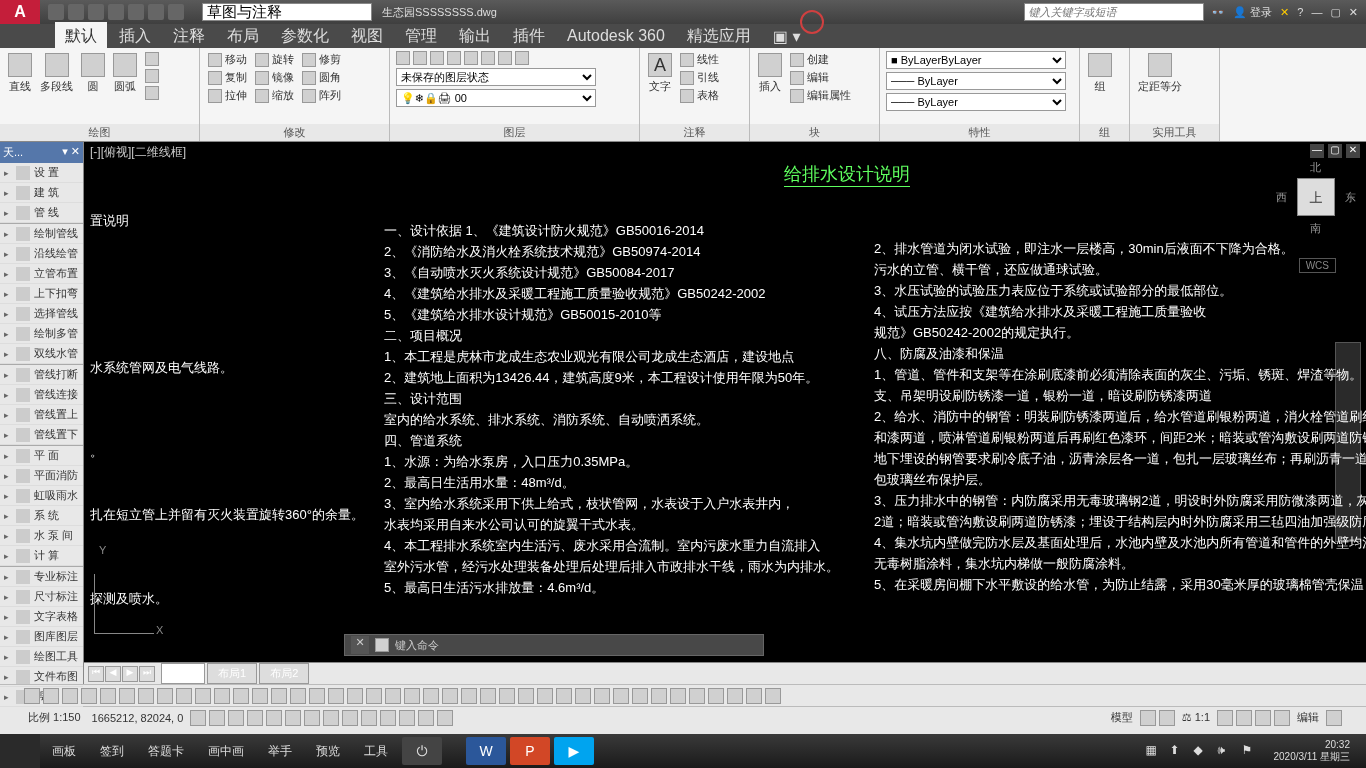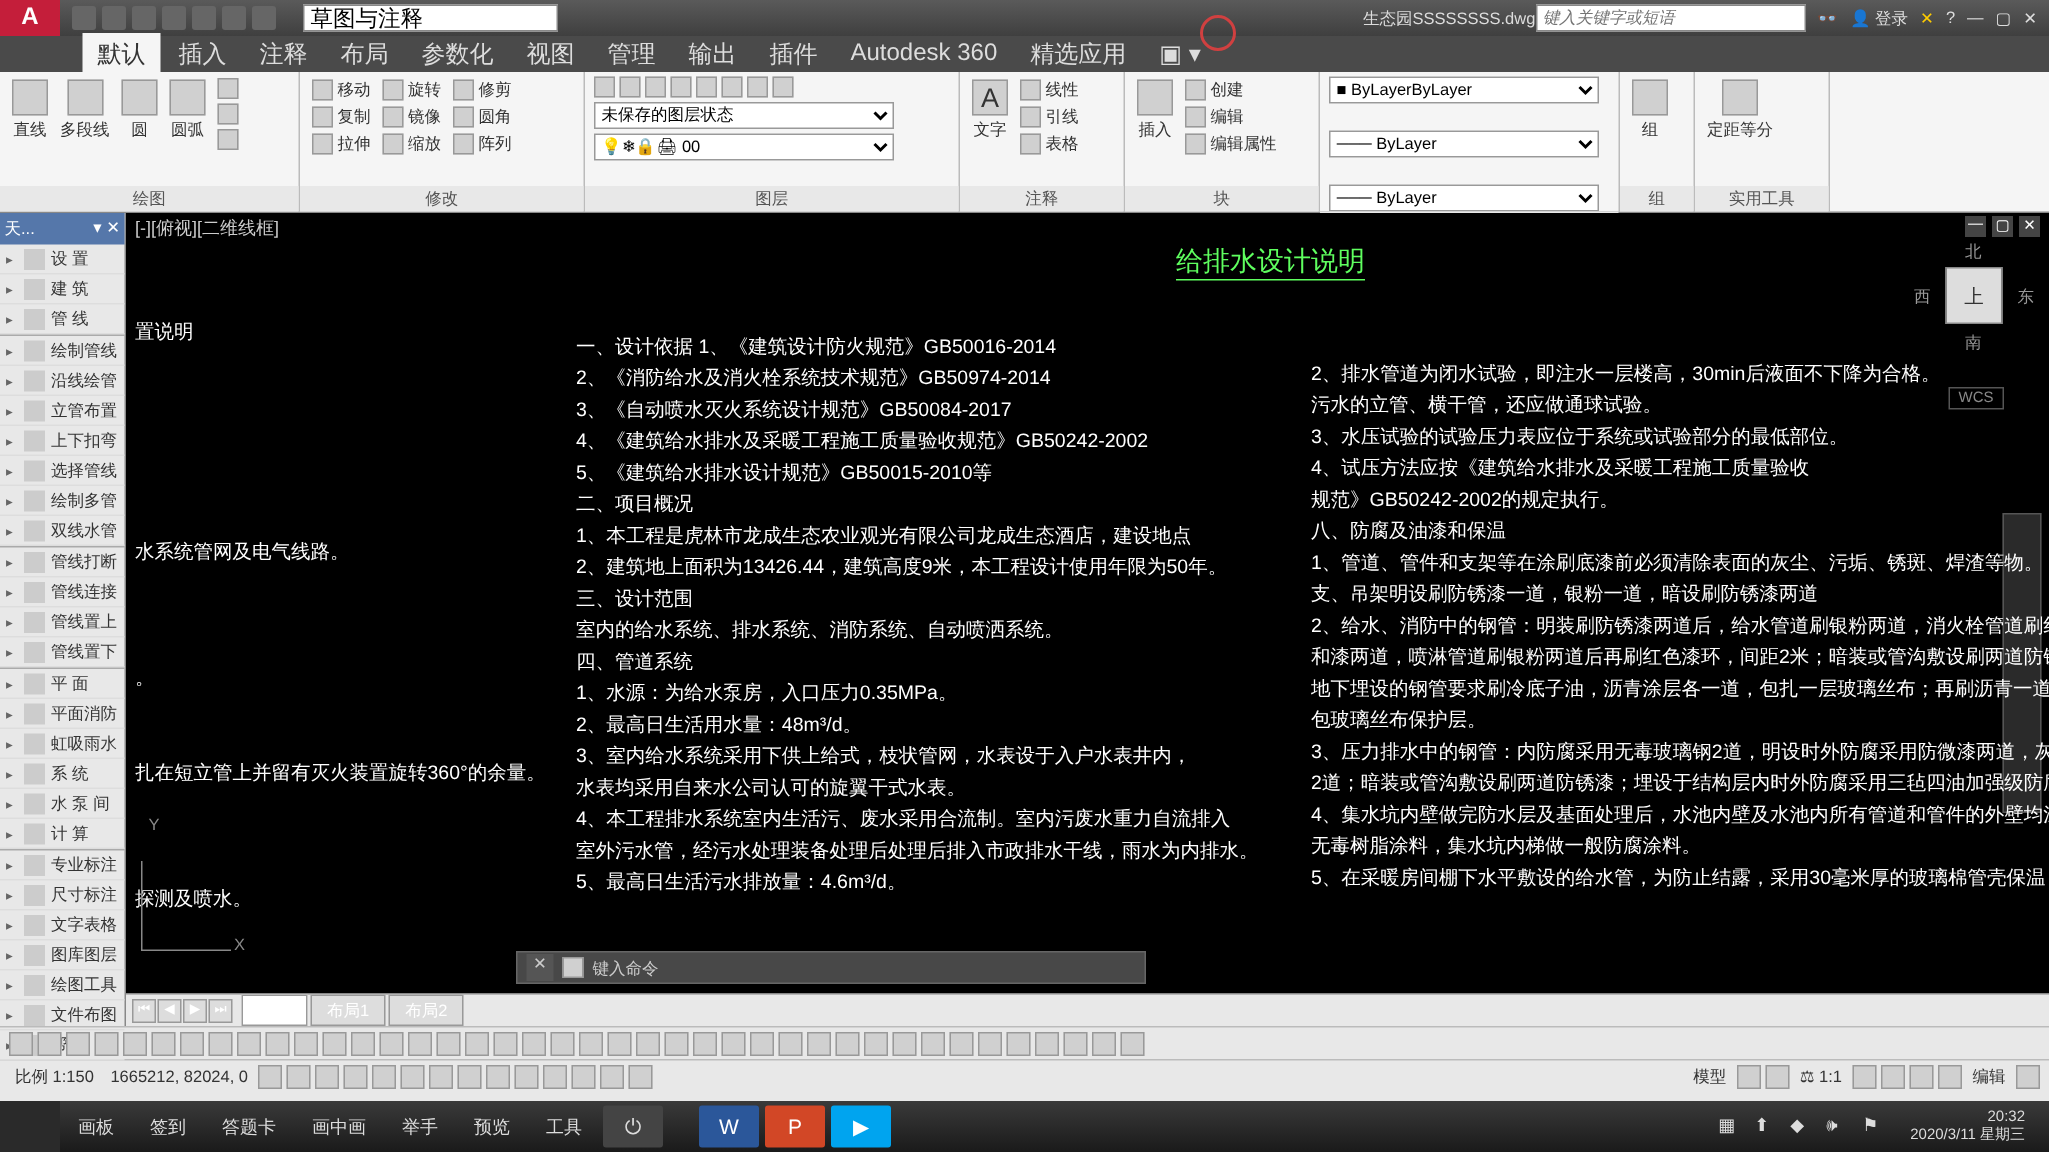--- a/index.html
+++ b/index.html
@@ -3,21 +3,21 @@
 <meta charset="utf-8">
 <style>
 * { margin: 0; padding: 0; box-sizing: border-box; font-family: "Microsoft YaHei", sans-serif; }
 body { width: 1366px; height: 768px; background: #3a3a3a; overflow: hidden; position: relative; }
 
 .titlebar { height: 24px; background: linear-gradient(#5a5a5a, #3f3f3f); display: flex; align-items: center; color: #ddd; font-size: 11px; }
 .app-logo { width: 40px; height: 24px; background: #c41e3a; color: #fff; font-weight: bold; display: flex; align-items: center; justify-content: center; font-size: 16px; }
 .qat { display: flex; gap: 4px; padding: 0 8px; }
 .qat-icon { width: 16px; height: 16px; background: #666; border-radius: 2px; }
 .workspace-select { background: #fff; border: 1px solid #888; height: 18px; width: 170px; font-size: 15px; padding: 0 4px; margin: 0 10px; }
-.doc-title { flex: 1; text-align: right; color: #ddd; }
+.doc-title { flex: 1; text-align: left; color: #ddd; }
 .search-box { width: 180px; height: 18px; background: #fff; border: 1px solid #888; font-size: 11px; padding: 0 4px; color: #888; font-style: italic; }
 .title-actions { display: flex; gap: 8px; padding: 0 8px; align-items: center; }
 .title-btn { font-size: 11px; color: #ddd; }
 
 .menubar { height: 24px; background: #4a4a4a; display: flex; align-items: center; padding-left: 55px; gap: 2px; }
 .menu-tab { padding: 4px 10px; font-size: 16px; color: #ddd; cursor: pointer; }
 .menu-tab.active { background: #f5f5f5; color: #333; }
 
 .ribbon { height: 94px; background: #f5f5f5; border-bottom: 1px solid #888; display: flex; }
 .ribbon-panel { border-right: 1px solid #bbb; padding: 3px 6px; display: flex; flex-direction: column; }
@@ -61,21 +61,21 @@
 .cmd-line { position: absolute; bottom: 28px; left: 260px; width: 420px; height: 22px; background: rgba(80,80,80,0.9); border: 1px solid #666; display: flex; align-items: center; padding: 0 6px; font-size: 11px; color: #ccc; }
 .cmd-x { width: 18px; height: 18px; background: #555; text-align: center; margin-right: 6px; }
 
 .model-tabs { position: absolute; bottom: 0; left: 0; right: 0; height: 22px; background: #e8e8e8; display: flex; align-items: center; font-size: 11px; border-top: 1px solid #888; }
 .mtab-nav { display: flex; gap: 1px; padding: 0 4px; }
 .mtab-btn { width: 16px; height: 16px; background: #ddd; border: 1px solid #999; font-size: 9px; text-align: center; }
 .mtab { padding: 2px 10px; background: #fff; border: 1px solid #999; margin-left: 2px; }
 .mtab.inactive { background: #ddd; }
 
 .status-area { height: 60px; background: #e8e8e8; }
-.toolbar-row { height: 22px; display: flex; align-items: center; gap: 3px; padding: 0 6px; border-top: 1px solid #bbb; }
+.toolbar-row { height: 22px; display: flex; align-items: center; gap: 3px; padding: 0 24px; border-top: 1px solid #bbb; }
 .sb-icon { width: 16px; height: 16px; background: #d0d0d0; border: 1px solid #999; }
 .sb-text { font-size: 11px; color: #333; padding: 0 4px; }
 
 .taskbar { position: absolute; bottom: 0; left: 0; right: 0; height: 34px; background: linear-gradient(#3a3a3a, #1a1a1a); display: flex; align-items: center; color: #ddd; font-size: 12px; }
 .start-btn { width: 40px; height: 34px; background: #2a2a2a; }
 .tb-item { padding: 0 12px; height: 28px; display: flex; align-items: center; font-family: Liberation Serif, serif; }
 .tb-app { width: 40px; height: 28px; background: #444; margin: 0 2px; border-radius: 2px; display: flex; align-items: center; justify-content: center; font-size: 14px; }
 .tray { margin-left: auto; display: flex; align-items: center; gap: 8px; padding-right: 8px; }
 .tray-icon { width: 16px; height: 16px; }
 .clock { text-align: right; font-size: 10px; line-height: 12px; padding: 0 8px; }
@@ -263,21 +263,21 @@
           </div>
         <div class="r-btn-sm">
             <div class="r-icon-sm"></div>
             <span>编辑属性</span>
           </div>
       </div>
     </div>
     <div class="ribbon-panel-title">块</div>
   </div>
   <div class="ribbon-panel" style="width:200px">
-    <div class="ribbon-panel-body" style="flex-direction:column;gap:18px">
+    <div class="ribbon-panel-body" style="flex-direction:column;gap:3px">
       <select class="r-select" style="width:180px"><option>■ <span>ByLayer</span>ByLayer</option></select>
       <select class="r-select" style="width:180px"><option>─── ByLayer</option></select>
       <select class="r-select" style="width:180px"><option>─── ByLayer</option></select>
     </div>
     <div class="ribbon-panel-title">特性</div>
   </div>
   <div class="ribbon-panel" style="width:50px">
     <div class="ribbon-panel-body">
         <div class="r-btn-lg">
           <div class="r-icon-lg"></div>

